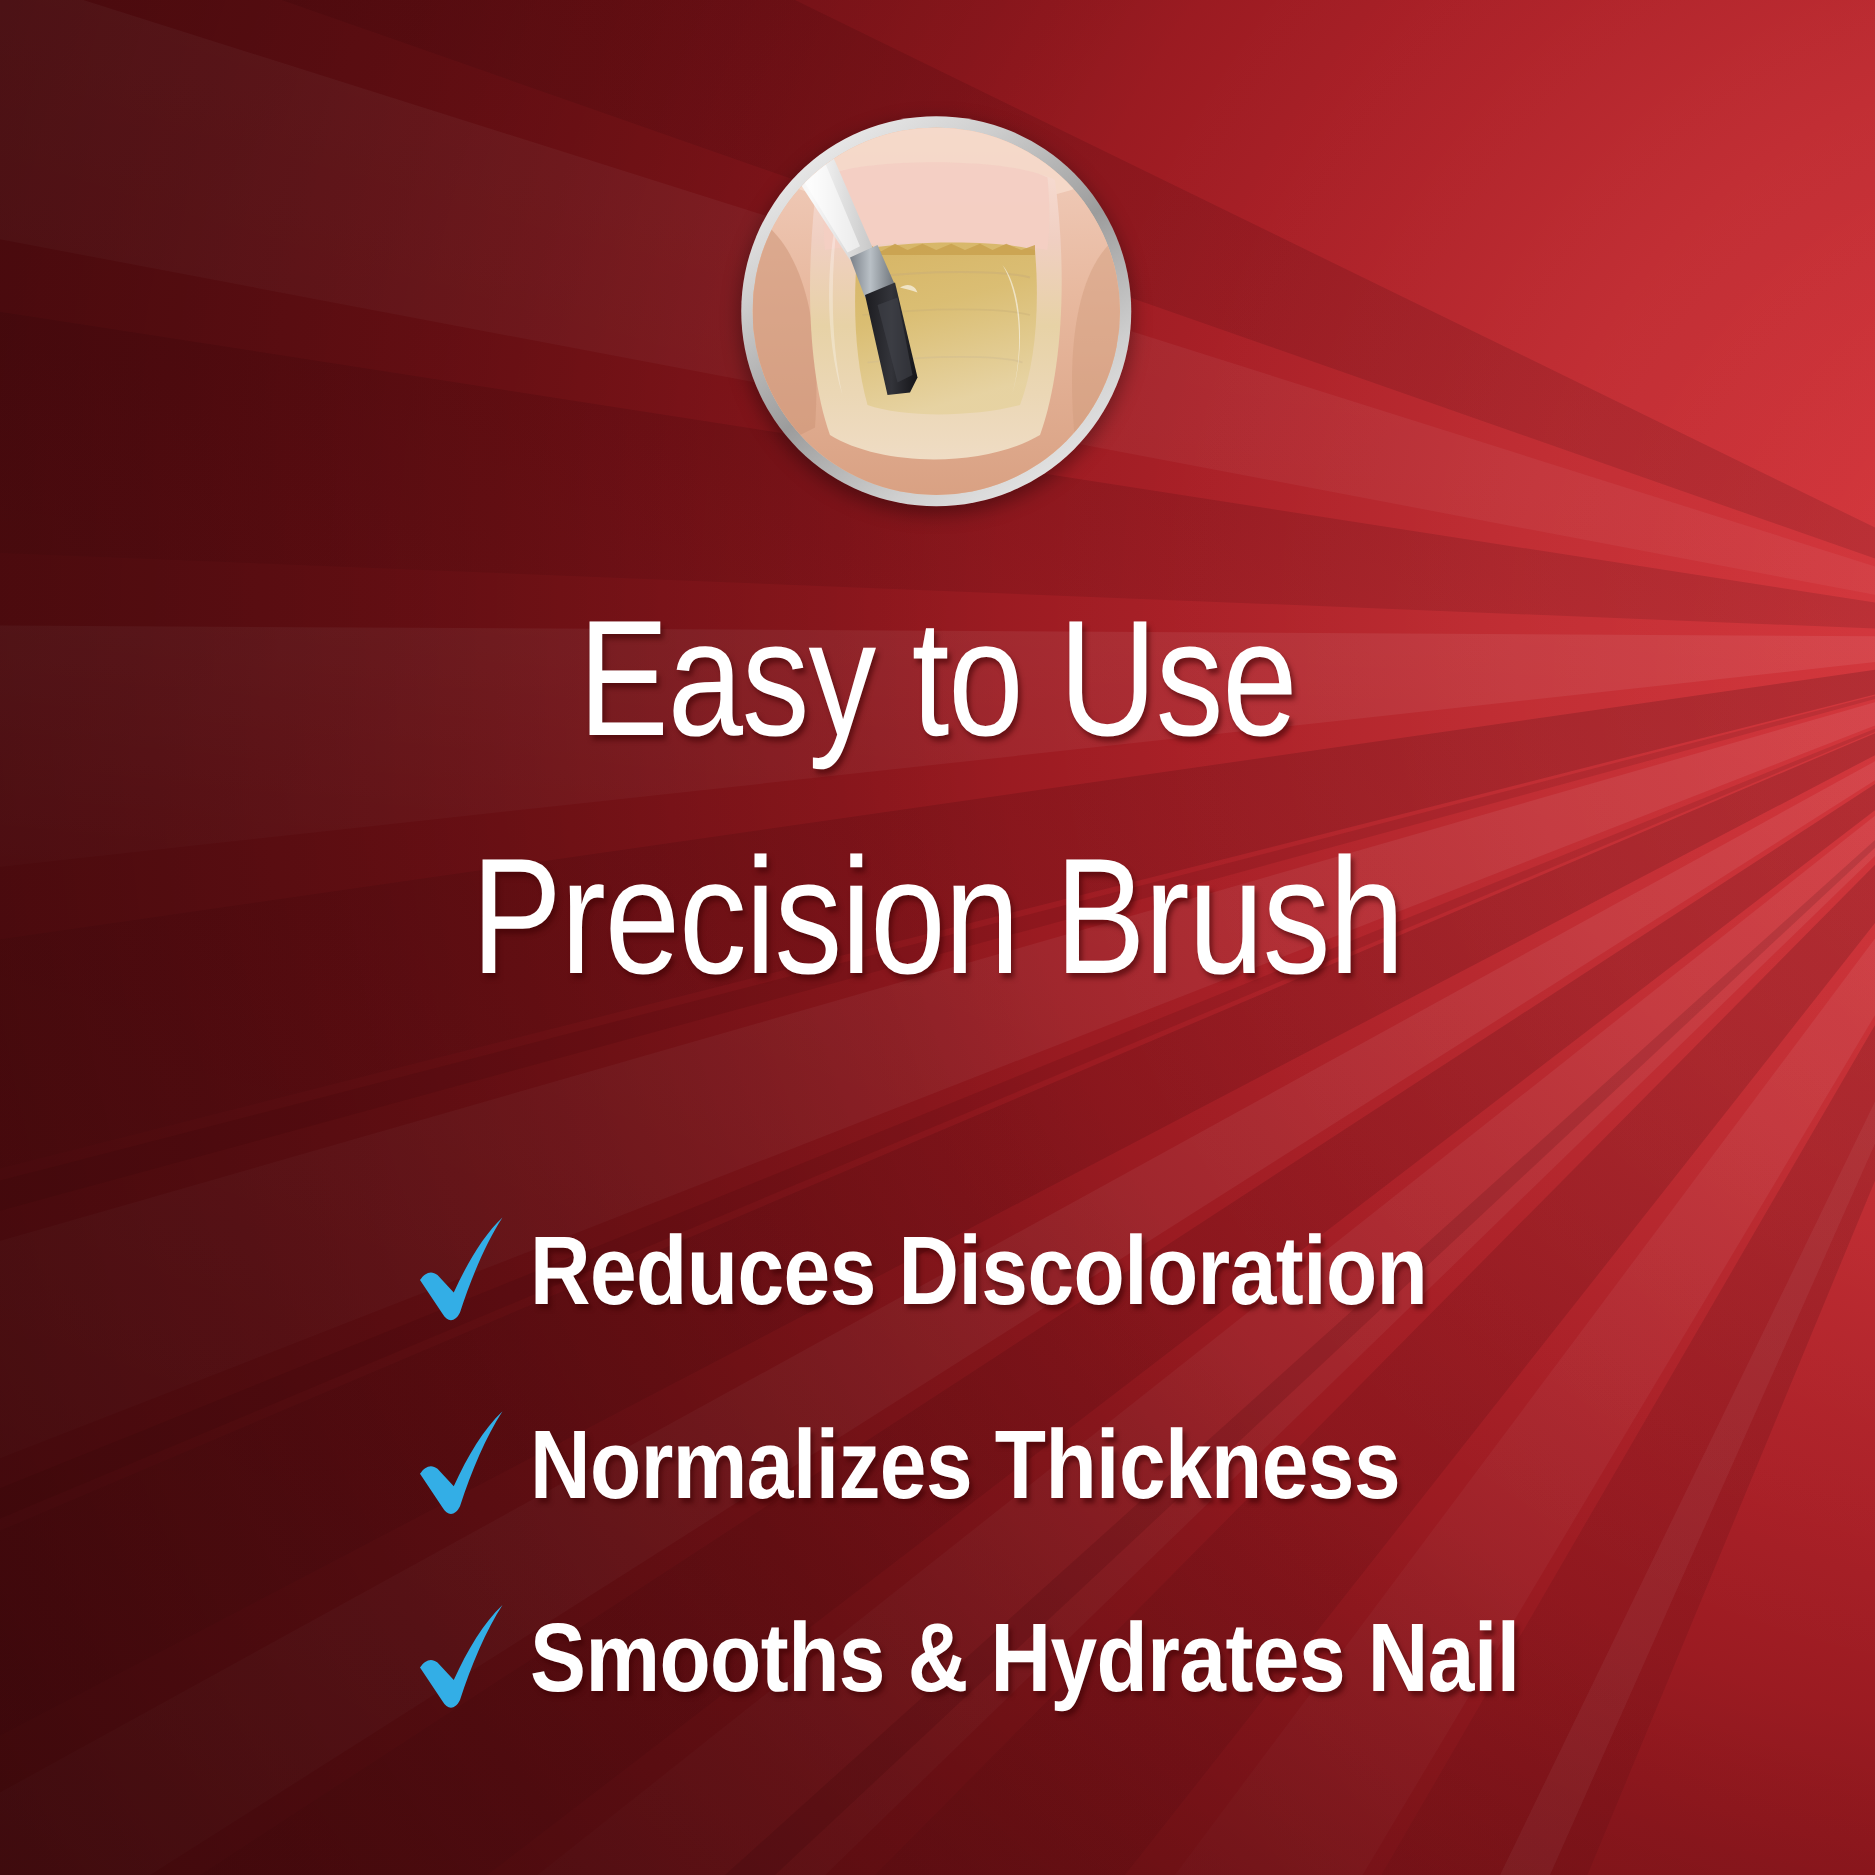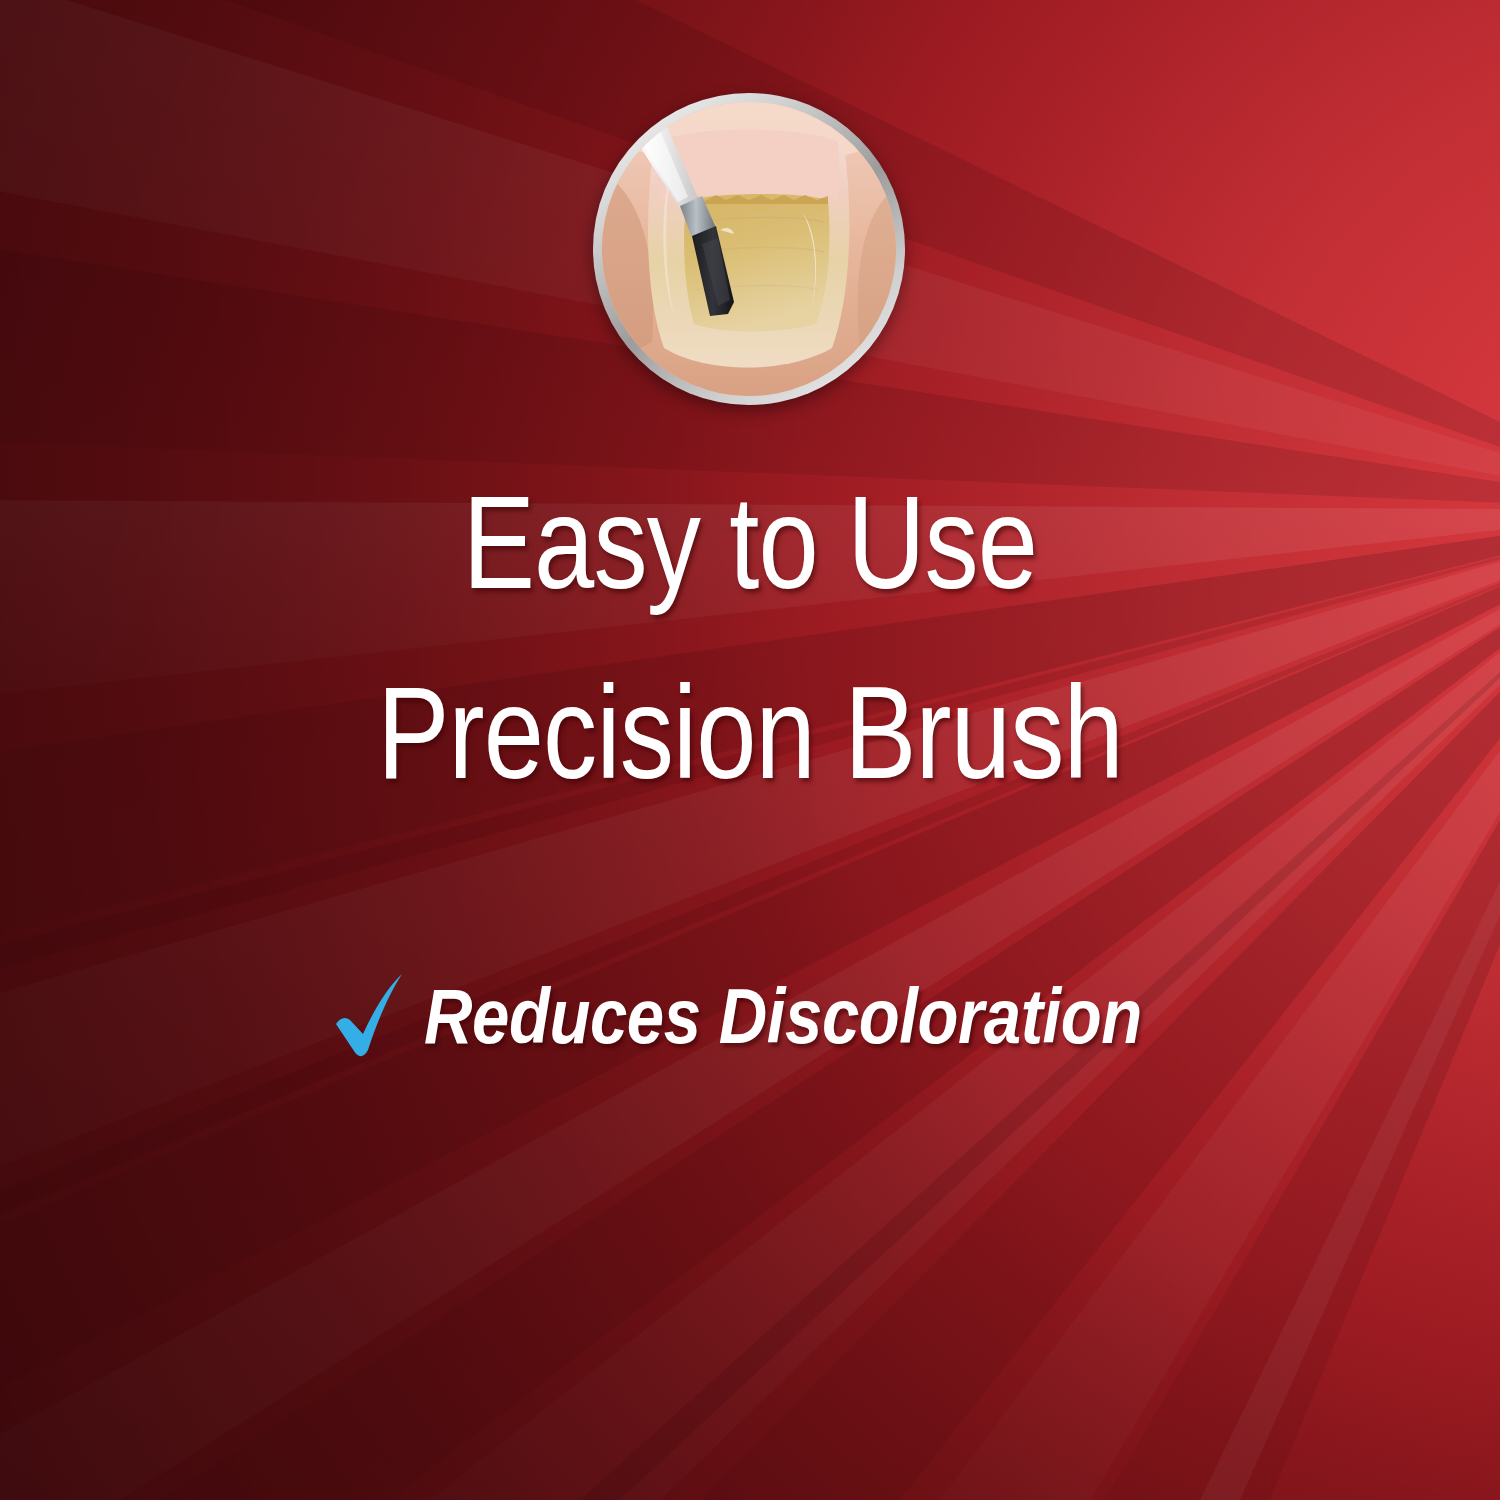--- a/index.html
+++ b/index.html
@@ -95,21 +95,20 @@
     white-space: nowrap;
   }
   .headline .hl-line { display: block; }
 
   
   .benefits {
     position: absolute;
     left: 334px;
     top: 938px;
     width: 900px;
-    font-style: italic;
   }
   .benefit-row {
     display: flex;
     align-items: center;
     height: 155px;
   }
   .check-icon {
     flex: 0 0 auto;
     width: 74px;
     height: 88px;
@@ -273,17 +272,35 @@
     <div class="benefit-row">
       <span class="check-icon">
         <svg viewBox="0 0 74 88" aria-hidden="true">
           <path d="M2,52 C6,46 11,44 16,48 L29,62 C40,38 53,16 68,2
                    C55,22 43,50 34,78 C30,86 24,86 20,79 Z" fill="#33AEE6"></path>
         </svg>
       </span>
       <span class="benefit-label">Reduces Discoloration</span>
     </div>
 
-
+    <div class="benefit-row">
+      <span class="check-icon">
+        <svg viewBox="0 0 74 88" aria-hidden="true">
+          <path d="M2,52 C6,46 11,44 16,48 L29,62 C40,38 53,16 68,2
+                   C55,22 43,50 34,78 C30,86 24,86 20,79 Z" fill="#33AEE6"></path>
+        </svg>
+      </span>
+      <span class="benefit-label">Normalizes Thickness</span>
+    </div>
+
+    <div class="benefit-row">
+      <span class="check-icon">
+        <svg viewBox="0 0 74 88" aria-hidden="true">
+          <path d="M2,52 C6,46 11,44 16,48 L29,62 C40,38 53,16 68,2
+                   C55,22 43,50 34,78 C30,86 24,86 20,79 Z" fill="#33AEE6"></path>
+        </svg>
+      </span>
+      <span class="benefit-label">Smooths &amp; Hydrates Nail</span>
+    </div>
 
   </div>
 
 </div>
 
 </body></html>

